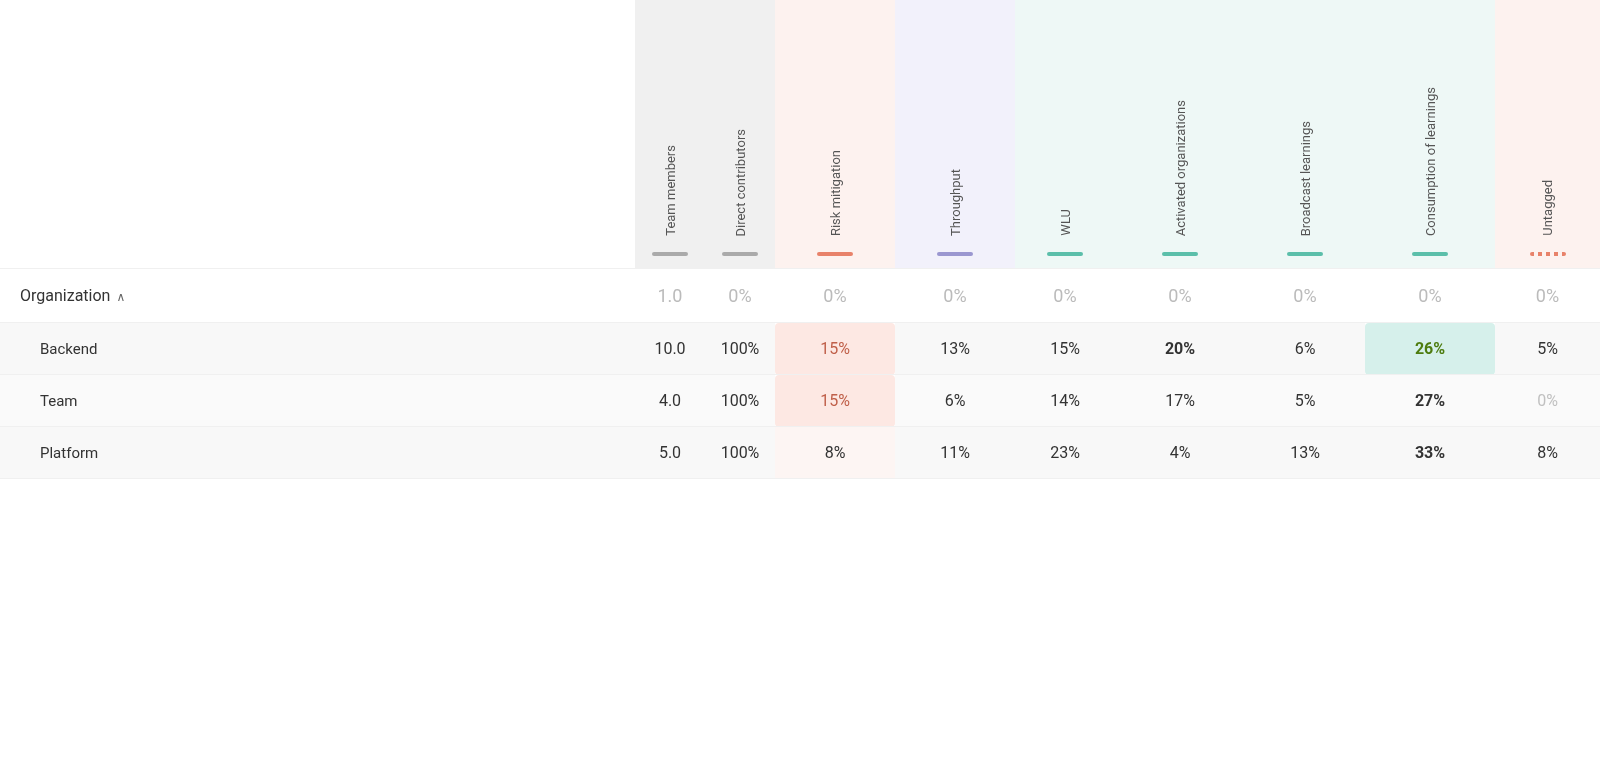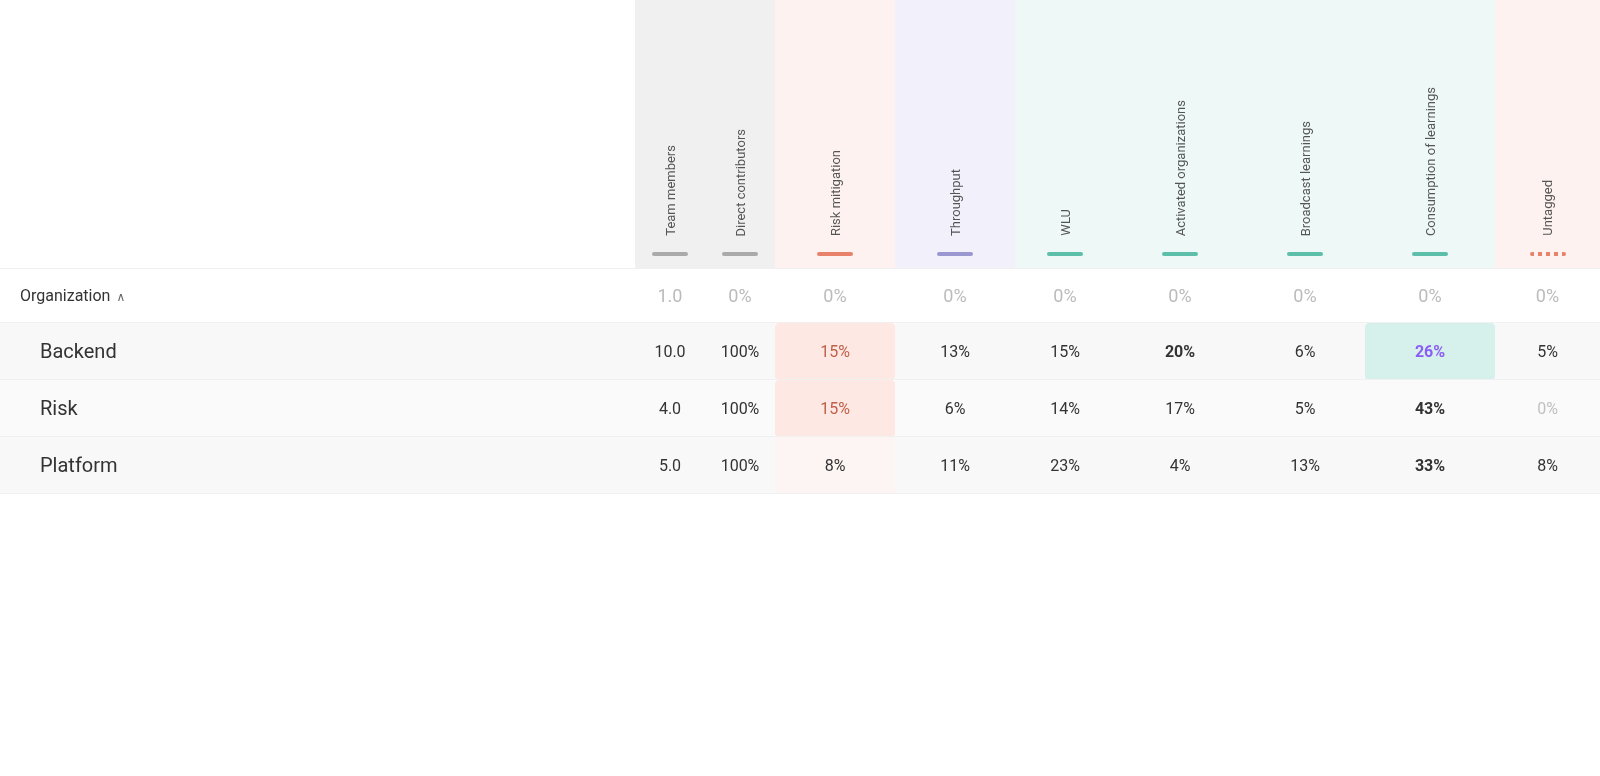--- a/index.html
+++ b/index.html
@@ -102,21 +102,21 @@
       padding: 16px 8px;
       text-align: center;
       font-size: 16px;
       border-bottom: 1px solid #f0f0f0;
       border-top: 1px solid #f0f0f0;
     }
 
     .data-row td.row-label {
       text-align: left;
       padding-left: 40px;
-      font-size: 20px;
+      font-size: 15px;
       color: #333;
       background: #ffffff;
     }
 
     .data-row td.row-label.org-label {
       padding-left: 20px;
       font-size: 16px;
       color: #222;
       font-weight: 400;
     }
@@ -149,21 +149,21 @@
 
     
     .cell-orange-light {
       background: #fde8e3 !important;
       color: #c0604a;
       border-radius: 4px;
     }
 
     .cell-teal-light {
       background: #d6f0eb !important;
-      color: #8b5cf6;
+      color: #4d7c0f;
       border-radius: 4px;
     }
 
     .cell-bold {
       font-weight: 700;
     }
 
     .cell-muted {
       color: #c0c0c0;
     }
@@ -287,29 +287,29 @@
           <td>100%</td>
           <td class="cell-orange-light">15%</td>
           <td>13%</td>
           <td>15%</td>
           <td class="cell-bold">20%</td>
           <td>6%</td>
           <td class="cell-teal-light cell-bold">26%</td>
           <td>5%</td>
         </tr>
         <tr class="data-row child-row">
-          <td class="row-label">Risk</td>
+          <td class="row-label">Team</td>
           <td>4.0</td>
           <td>100%</td>
           <td class="cell-orange-light">15%</td>
           <td>6%</td>
           <td>14%</td>
           <td>17%</td>
           <td>5%</td>
-          <td class="cell-bold">43%</td>
+          <td class="cell-bold">27%</td>
           <td class="cell-muted">0%</td>
         </tr>
         <tr class="data-row child-row">
           <td class="row-label">Platform</td>
           <td>5.0</td>
           <td>100%</td>
           <td style="background: rgb(253, 245, 243);">8%</td>
           <td>11%</td>
           <td>23%</td>
           <td>4%</td>

